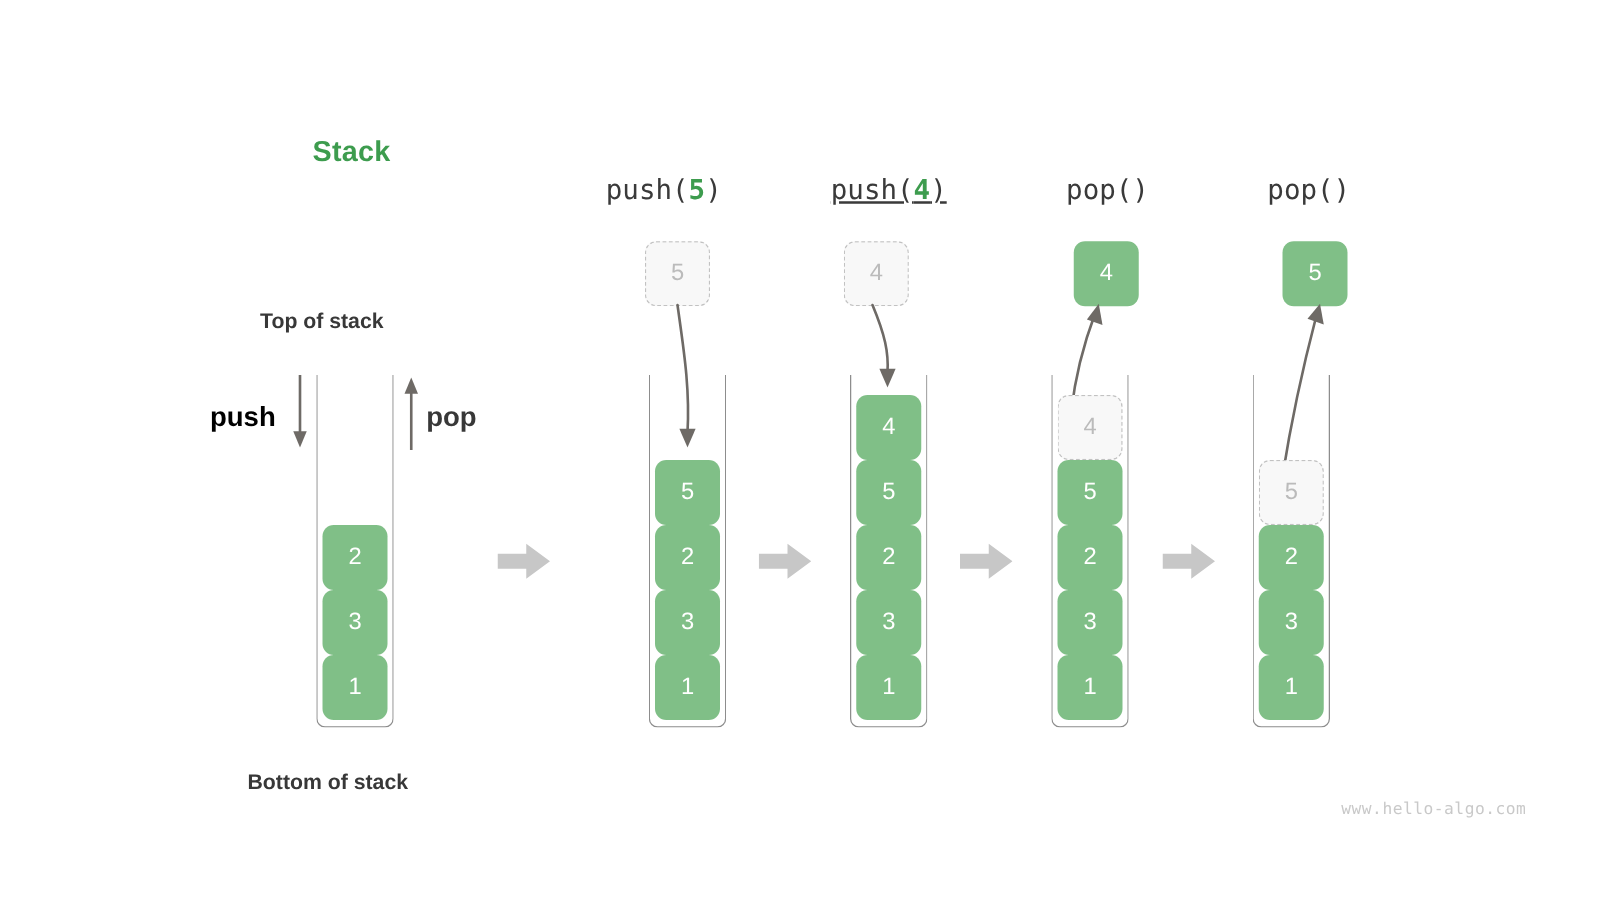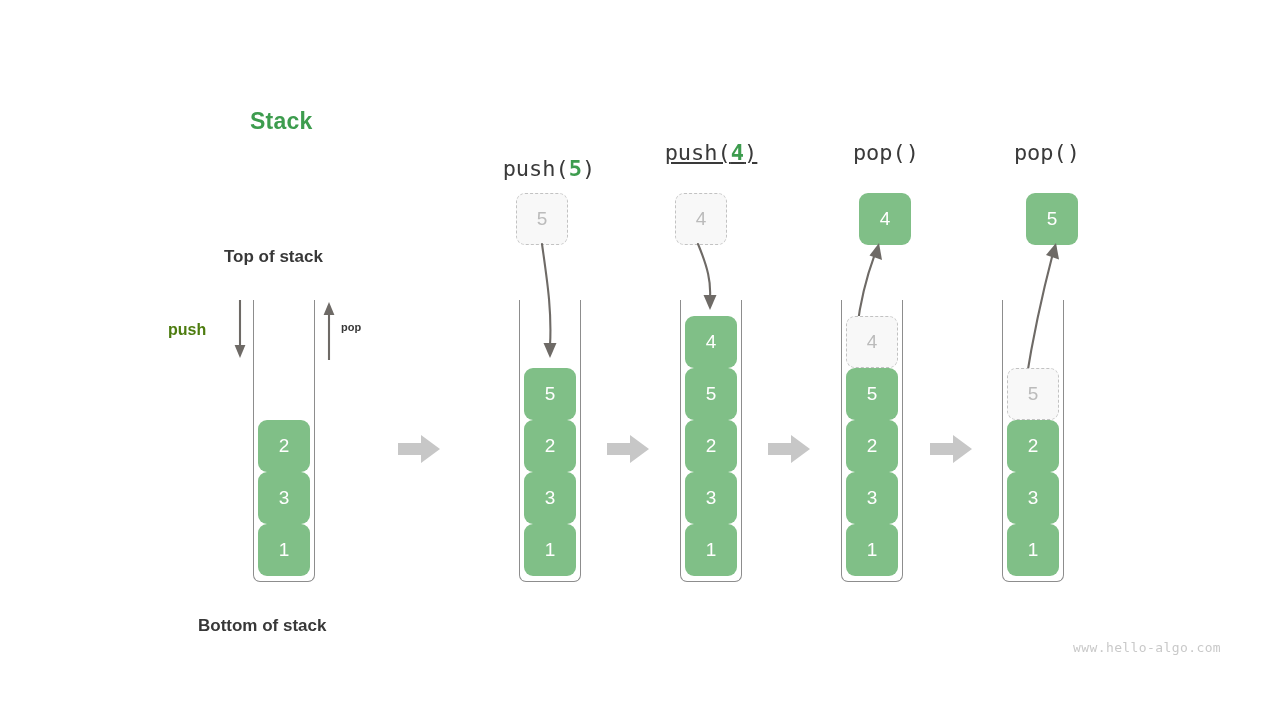--- a/index.html
+++ b/index.html
@@ -29,50 +29,50 @@
     left: 250px;
     top: 108px;
     font-size: 23px;
     font-weight: bold;
     color: #3d9c4e;
     letter-spacing: .2px;
     white-space: nowrap;
   }
   .label-top {
     position: absolute;
-    left: 224px;
+    left: 208px;
     top: 247px;
     font-size: 17px;
     font-weight: bold;
     color: #383838;
     white-space: nowrap;
   }
   .label-bottom {
     position: absolute;
     left: 198px;
     top: 616px;
     font-size: 17px;
     font-weight: bold;
     color: #383838;
     white-space: nowrap;
   }
   .label-push {
     position: absolute;
     left: 168px;
     top: 321px;
-    font-size: 16px;
-    font-weight: bold;
-    color: #4d7c0f;
+    font-size: 22px;
+    font-weight: bold;
+    color: #000000;
     white-space: nowrap;
   }
   .label-pop {
     position: absolute;
     left: 341px;
     top: 321px;
-    font-size: 11px;
+    font-size: 22px;
     font-weight: bold;
     color: #383838;
     white-space: nowrap;
   }
 
   .op-label {
     position: absolute;
     top: 140px;
     font-family: "DejaVu Sans Mono", "Liberation Mono", monospace;
     font-size: 22px;
@@ -197,21 +197,21 @@
       <div class="cell solid">1</div>
       <div class="cell solid">3</div>
       <div class="cell solid">2</div>
     </div>
   </div>
 
   <svg class="big-arrow" style="left:398px;" width="42" height="30" viewBox="0 0 42 30">
     <polygon points="0,9 23,9 23,1 42,15 23,29 23,21 0,21" fill="#c7c7c7"></polygon>
   </svg>
 
-  <div class="op-label" style="left:490px; width:118px;margin-top:16px;">
+  <div class="op-label" style="left:472px; width:118px;">
     <span>push(</span><span class="arg">5</span><span>)</span>
   </div>
 
   <div class="floater" style="left:516px; top:193px;">
     <div class="cell ghost">5</div>
   </div>
 
   <svg class="curve" style="left:520px; top:240px;" width="60" height="130" viewBox="0 0 60 130">
     <path d="M22,4 C27,40 32,70 30,106" fill="none" stroke="#6e6a66" stroke-width="2.1" stroke-linecap="round"></path>
     <polygon points="30,118 23.5,103 36.5,103" fill="#6e6a66"></polygon>

